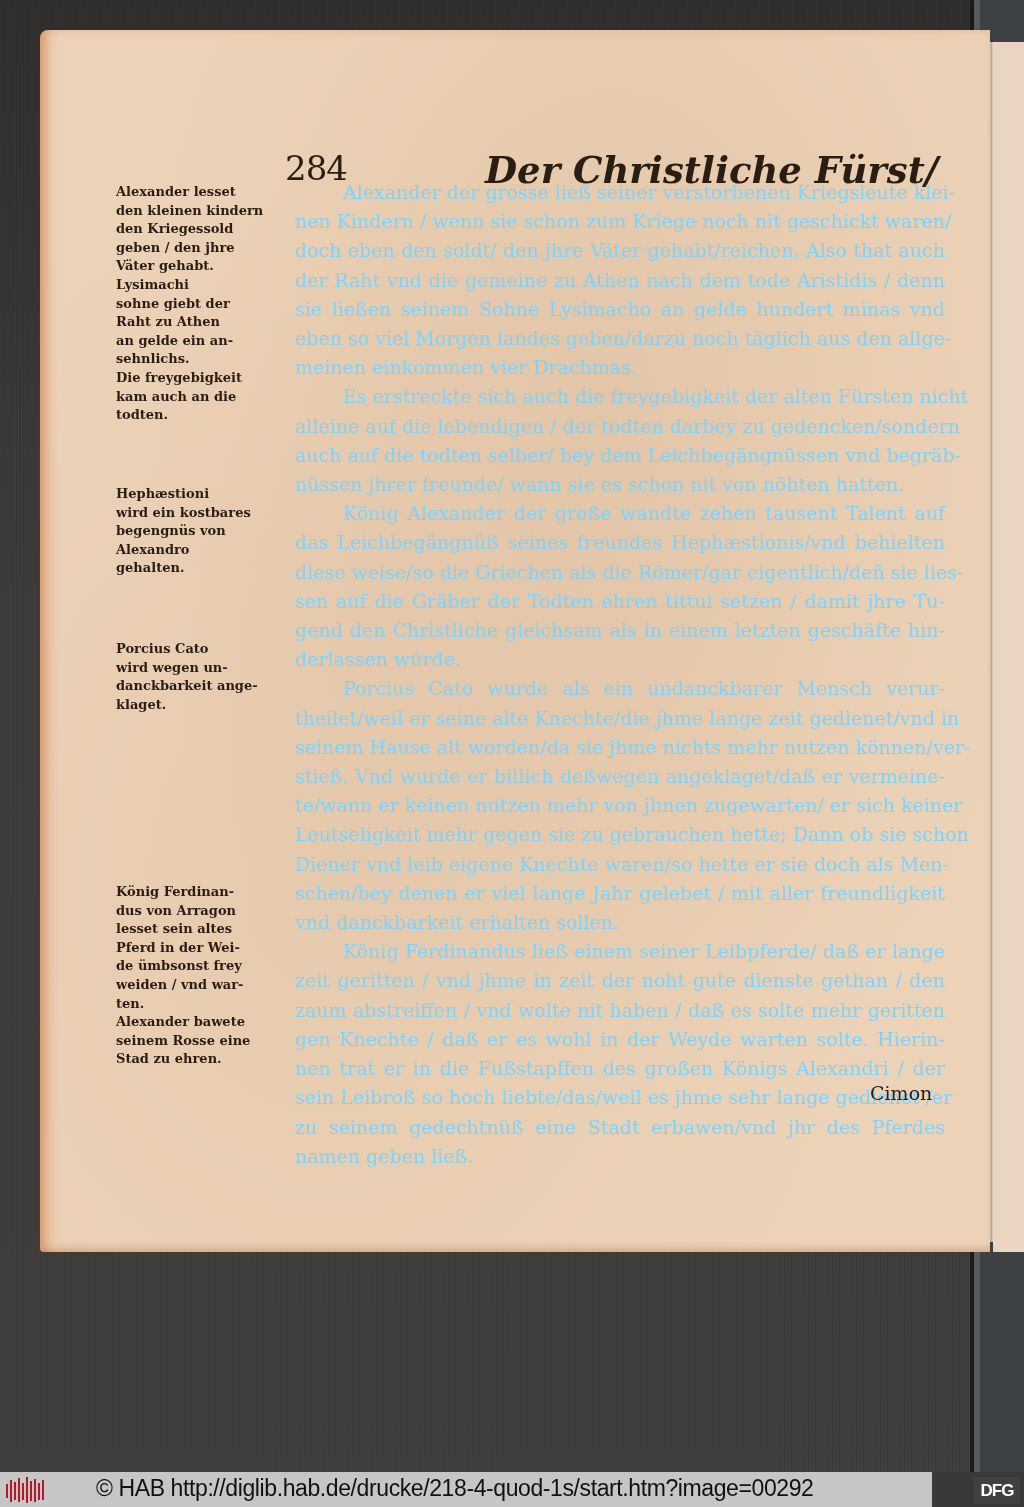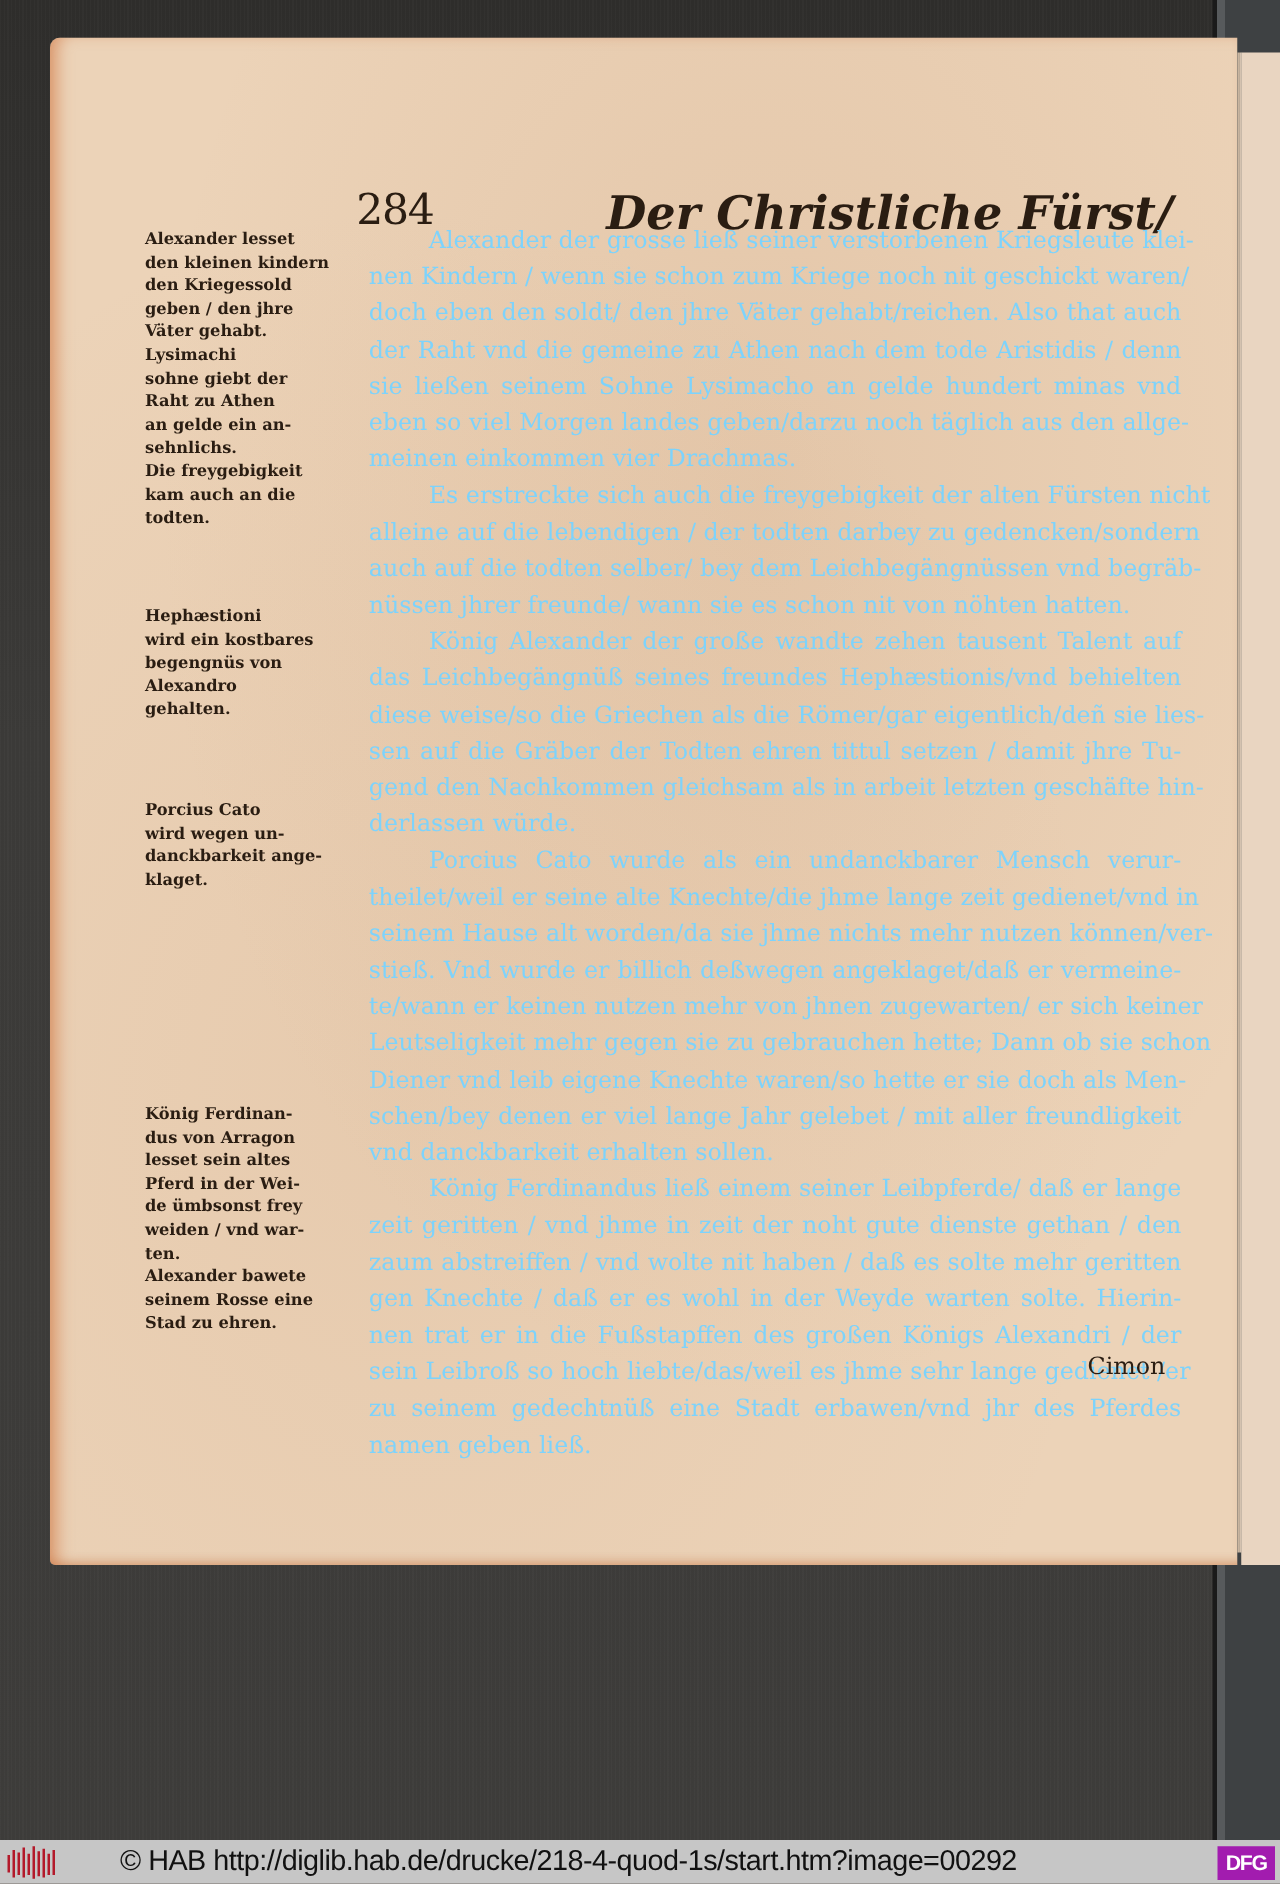--- a/index.html
+++ b/index.html
@@ -44,29 +44,29 @@
 
     .body-text { position: absolute; left: 295px; width: 650px; color: #7dd3fc; }
     .para { font-size: 19px; line-height: 29.2px; margin: 0; text-align: justify; }
     .para .line { display: block; white-space: nowrap; text-align-last: justify; }
     .para .line.last { text-align-last: left; }
     .para .line.first { padding-left: 48px; }
 
     .catchword { position: absolute; left: 870px; top: 1082px; font-size: 19px; color: #2a1d12; }
 
     .footer {
-      position: absolute; left: 0; top: 1472px; width: 1024px; height: 35px;
+      position: absolute; left: 0; top: 1472px; width: 932px; height: 35px;
       background: #c6c6c6;
       font-family: "Liberation Sans", sans-serif;
     }
     .hab-logo { position: absolute; left: 5px; top: 4px; width: 42px; height: 28px; }
     .footer-text { position: absolute; left: 96px; top: 3px; font-size: 23px; color: #111; letter-spacing: -0.4px; }
     .dfg-logo {
       position: absolute; left: 974px; top: 5px; width: 46px; height: 27px;
-      background: #a21caf; color: #fff; font-weight: bold; font-size: 17px;
+      background: #404040; color: #fff; font-weight: bold; font-size: 17px;
       text-align: center; line-height: 27px; letter-spacing: -1px;
     }
   </style>
 </head>
 <body>
 
 <div class="backdrop"></div>
 <div class="right-strip"></div>
 <div class="page-right-edge"></div>
 <div class="page"></div>
@@ -132,21 +132,21 @@
     <span class="line first">Es erstreckte sich auch die freygebigkeit der alten Fürsten nicht</span>
     <span class="line">alleine auf die lebendigen / der todten darbey zu gedencken/sondern</span>
     <span class="line">auch auf die todten selber/ bey dem Leichbegängnüssen vnd begräb-</span>
     <span class="line last">nüssen jhrer freunde/ wann sie es schon nit von nöhten hatten.</span>
   </p>
   <p class="para">
     <span class="line first">König Alexander der große wandte zehen tausent Talent auf</span>
     <span class="line">das Leichbegängnüß seines freundes Hephæstionis/vnd behielten</span>
     <span class="line">diese weise/so die Griechen als die Römer/gar eigentlich/deñ sie lies-</span>
     <span class="line">sen auf die Gräber der Todten ehren tittul setzen / damit jhre Tu-</span>
-    <span class="line">gend den Nachkommen gleichsam als in arbeit letzten geschäfte hin-</span>
+    <span class="line">gend den Christliche gleichsam als in einem letzten geschäfte hin-</span>
     <span class="line last">derlassen würde.</span>
   </p>
   <p class="para">
     <span class="line first">Porcius Cato wurde als ein undanckbarer Mensch verur-</span>
     <span class="line">theilet/weil er seine alte Knechte/die jhme lange zeit gedienet/vnd in</span>
     <span class="line">seinem Hause alt worden/da sie jhme nichts mehr nutzen können/ver-</span>
     <span class="line">stieß. Vnd wurde er billich deßwegen angeklaget/daß er vermeine-</span>
     <span class="line">te/wann er keinen nutzen mehr von jhnen zugewarten/ er sich keiner</span>
     <span class="line">Leutseligkeit mehr gegen sie zu gebrauchen hette; Dann ob sie schon</span>
     <span class="line">Diener vnd leib eigene Knechte waren/so hette er sie doch als Men-</span>

